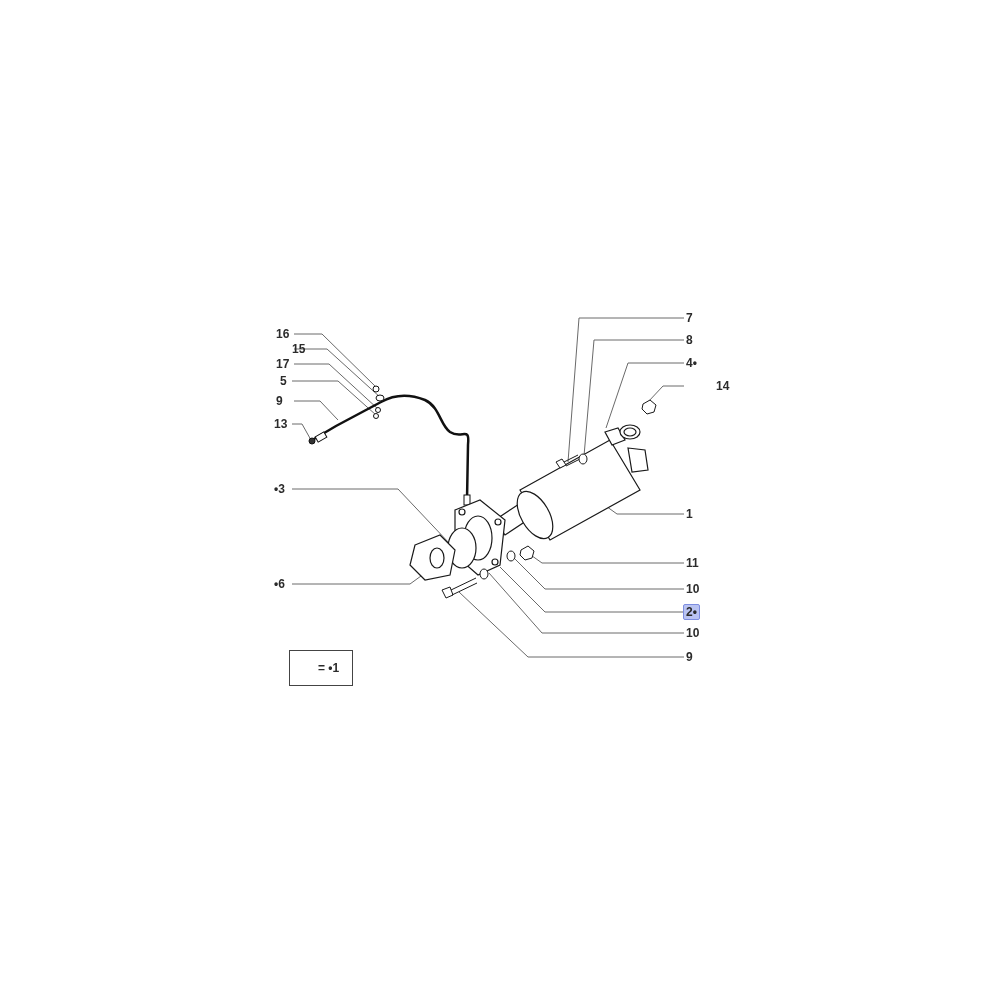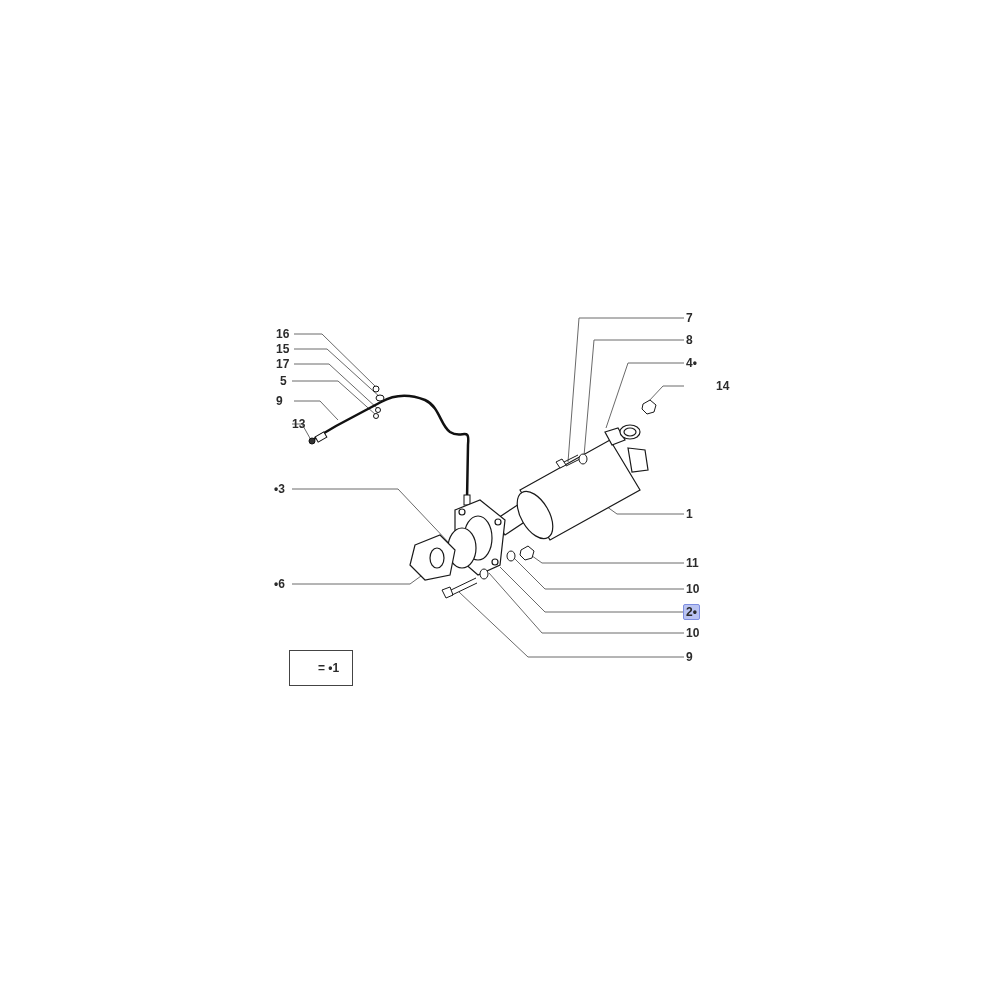--- a/index.html
+++ b/index.html
@@ -140,25 +140,25 @@
   </g>
 
   <g stroke="#1a1a1a" stroke-width="1" fill="#fff">
     <path d="M296,662 C291,670 293,682 302,683 C311,682 313,670 308,662 Z"></path>
     <rect x="299" y="655" width="6" height="7"></rect>
     <text x="302" y="676" font-size="7" text-anchor="middle" fill="#1a1a1a" stroke="none" font-family="Liberation Sans, sans-serif">✦</text>
   </g>
 </svg>
 
 <div class="callout" style="left:276px;top:327px;">16</div>
-<div class="callout" style="left:276px;top:342px;">15</div>
+<div class="callout" style="left:292px;top:342px;">15</div>
 <div class="callout" style="left:276px;top:357px;">17</div>
 <div class="callout" style="left:280px;top:374px;">5</div>
 <div class="callout" style="left:276px;top:394px;">9</div>
-<div class="callout" style="left:292px;top:417px;">13</div>
+<div class="callout" style="left:274px;top:417px;">13</div>
 <div class="callout" style="left:274px;top:482px;">•3</div>
 <div class="callout" style="left:274px;top:577px;">•6</div>
 <div class="callout" style="left:686px;top:311px;">7</div>
 <div class="callout" style="left:686px;top:333px;">8</div>
 <div class="callout" style="left:686px;top:356px;">4•</div>
 <div class="callout" style="left:716px;top:379px;">14</div>
 <div class="callout" style="left:686px;top:507px;">1</div>
 <div class="callout" style="left:686px;top:556px;text-align:center;">11</div>
 <div class="callout" style="left:686px;top:582px;">10</div>
 <div class="callout highlight" style="left:686px;top:605px;">2•</div>

